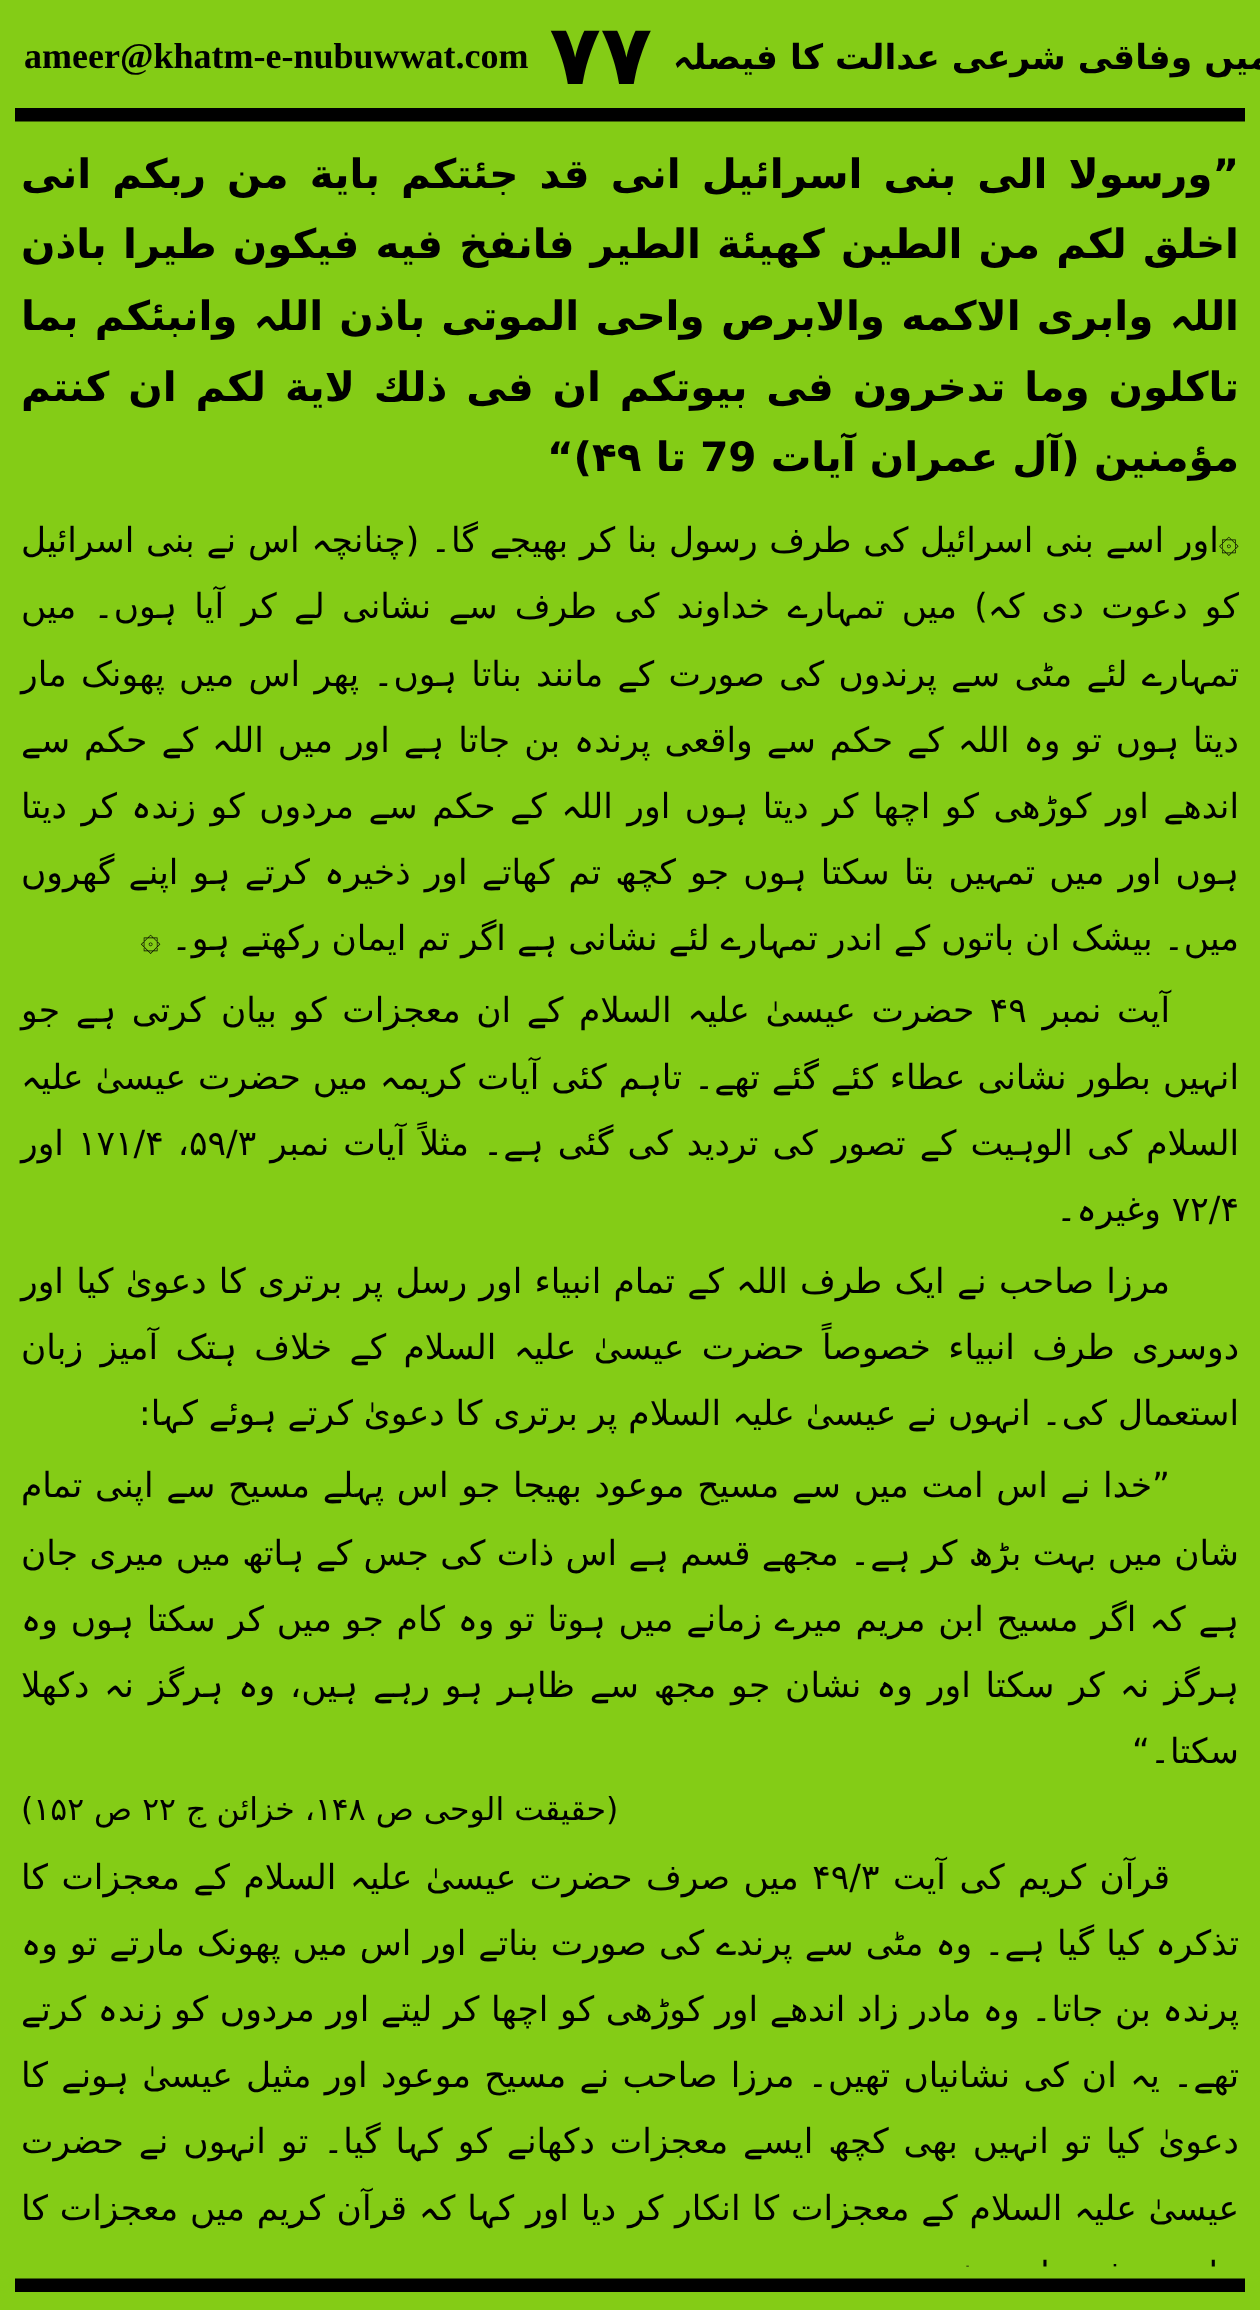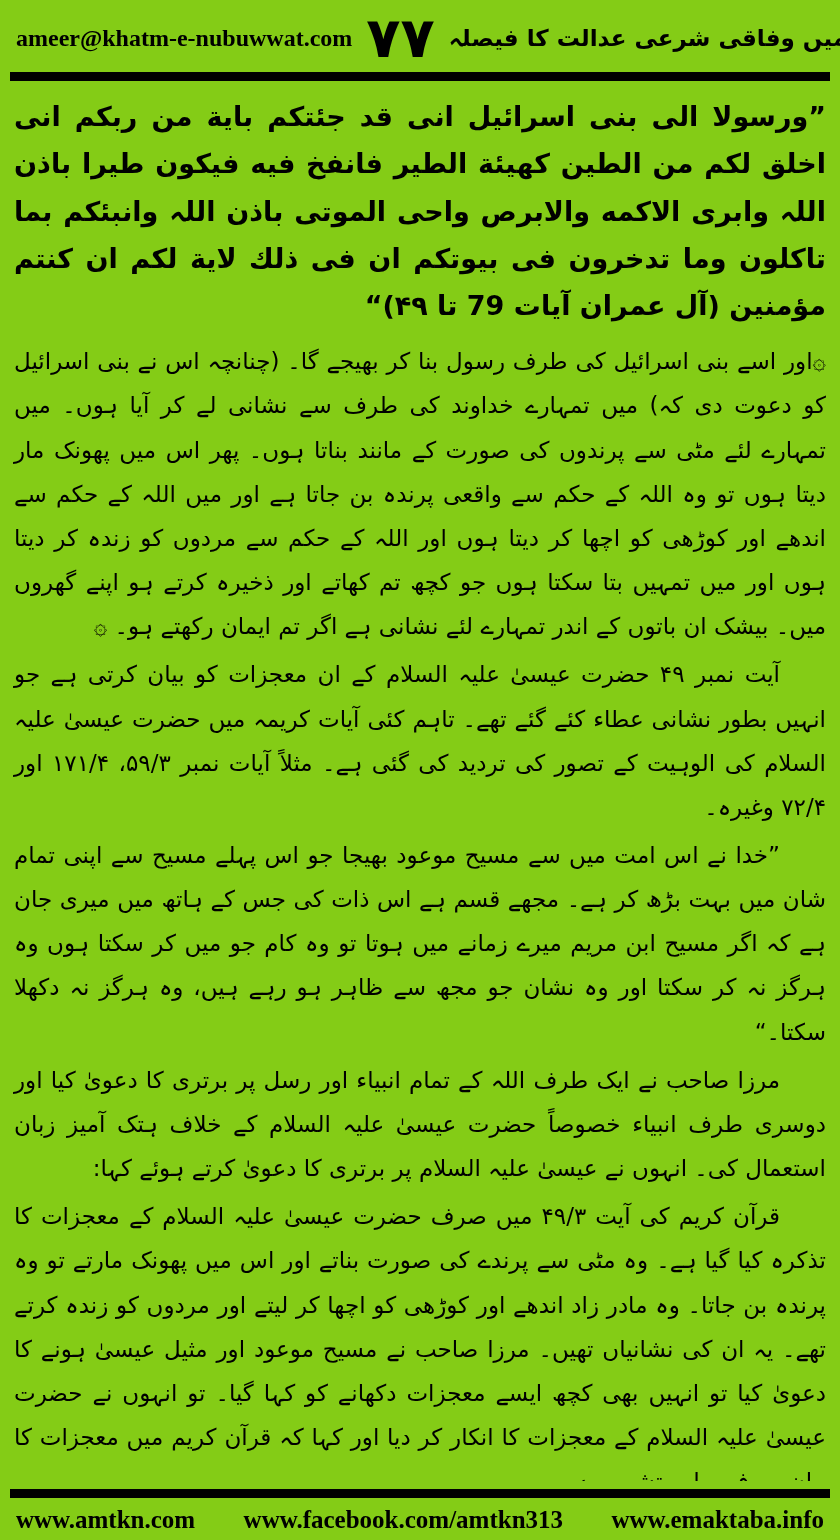--- a/index.html
+++ b/index.html
@@ -68,29 +68,25 @@
   <div class="bar top"></div>
 
   <div class="content">
 
     <div class="verse">”ورسولا الی بنی اسرائیل انی قد جئتکم بایة من ربکم انی اخلق لکم من الطین کهیئة الطیر فانفخ فیه فیکون طیرا باذن اللہ وابری الاکمه والابرص واحی الموتی باذن اللہ وانبئکم بما تاکلون وما تدخرون فی بیوتکم ان فی ذلك لایة لکم ان کنتم مؤمنین (آل عمران آیات 79 تا ۴۹)“</div>
 
     <p class="body-para">۞اور اسے بنی اسرائیل کی طرف رسول بنا کر بھیجے گا۔ (چنانچہ اس نے بنی اسرائیل کو دعوت دی کہ) میں تمہارے خداوند کی طرف سے نشانی لے کر آیا ہوں۔ میں تمہارے لئے مٹی سے پرندوں کی صورت کے مانند بناتا ہوں۔ پھر اس میں پھونک مار دیتا ہوں تو وہ اللہ کے حکم سے واقعی پرندہ بن جاتا ہے اور میں اللہ کے حکم سے اندھے اور کوڑھی کو اچھا کر دیتا ہوں اور اللہ کے حکم سے مردوں کو زندہ کر دیتا ہوں اور میں تمہیں بتا سکتا ہوں جو کچھ تم کھاتے اور ذخیرہ کرتے ہو اپنے گھروں میں۔ بیشک ان باتوں کے اندر تمہارے لئے نشانی ہے اگر تم ایمان رکھتے ہو۔ ۞</p>
 
     <p class="body-para indent">آیت نمبر ۴۹ حضرت عیسیٰ علیہ السلام کے ان معجزات کو بیان کرتی ہے جو انہیں بطور نشانی عطاء کئے گئے تھے۔ تاہم کئی آیات کریمہ میں حضرت عیسیٰ علیہ السلام کی الوہیت کے تصور کی تردید کی گئی ہے۔ مثلاً آیات نمبر ۵۹/۳، ۱۷۱/۴ اور ۷۲/۴ وغیرہ۔</p>
 
+    <p class="body-para indent">مرزا صاحب نے ایک طرف اللہ کے تمام انبیاء اور رسل پر برتری کا دعویٰ کیا اور دوسری طرف انبیاء خصوصاً حضرت عیسیٰ علیہ السلام کے خلاف ہتک آمیز زبان استعمال کی۔ انہوں نے عیسیٰ علیہ السلام پر برتری کا دعویٰ کرتے ہوئے کہا:</p>
+
     <p class="body-para indent">”خدا نے اس امت میں سے مسیح موعود بھیجا جو اس پہلے مسیح سے اپنی تمام شان میں بہت بڑھ کر ہے۔ مجھے قسم ہے اس ذات کی جس کے ہاتھ میں میری جان ہے کہ اگر مسیح ابن مریم میرے زمانے میں ہوتا تو وہ کام جو میں کر سکتا ہوں وہ ہرگز نہ کر سکتا اور وہ نشان جو مجھ سے ظاہر ہو رہے ہیں، وہ ہرگز نہ دکھلا سکتا۔“</p>
-
-    <p class="body-para indent">مرزا صاحب نے ایک طرف اللہ کے تمام انبیاء اور رسل پر برتری کا دعویٰ کیا اور دوسری طرف انبیاء خصوصاً حضرت عیسیٰ علیہ السلام کے خلاف ہتک آمیز زبان استعمال کی۔ انہوں نے عیسیٰ علیہ السلام پر برتری کا دعویٰ کرتے ہوئے کہا:</p>
+    <div class="citation">(حقیقت الوحی ص ۱۴۸، خزائن ج ۲۲ ص ۱۵۲)</div>
 
     <p class="body-para indent">قرآن کریم کی آیت ۴۹/۳ میں صرف حضرت عیسیٰ علیہ السلام کے معجزات کا تذکرہ کیا گیا ہے۔ وہ مٹی سے پرندے کی صورت بناتے اور اس میں پھونک مارتے تو وہ پرندہ بن جاتا۔ وہ مادر زاد اندھے اور کوڑھی کو اچھا کر لیتے اور مردوں کو زندہ کرتے تھے۔ یہ ان کی نشانیاں تھیں۔ مرزا صاحب نے مسیح موعود اور مثیل عیسیٰ ہونے کا دعویٰ کیا تو انہیں بھی کچھ ایسے معجزات دکھانے کو کہا گیا۔ تو انہوں نے حضرت عیسیٰ علیہ السلام کے معجزات کا انکار کر دیا اور کہا کہ قرآن کریم میں معجزات کا بیان صرف بطور تشبیہہ ہے۔</p>
 
   </div>
 
   <div class="bar bottom"></div>
 
-  <div class="footer">
-    <span>www.amtkn.com</span>
-    <span>www.facebook.com/amtkn313</span>
-    <span>www.emaktaba.info</span>
-  </div>
 
 </div>
 
 </body></html>

